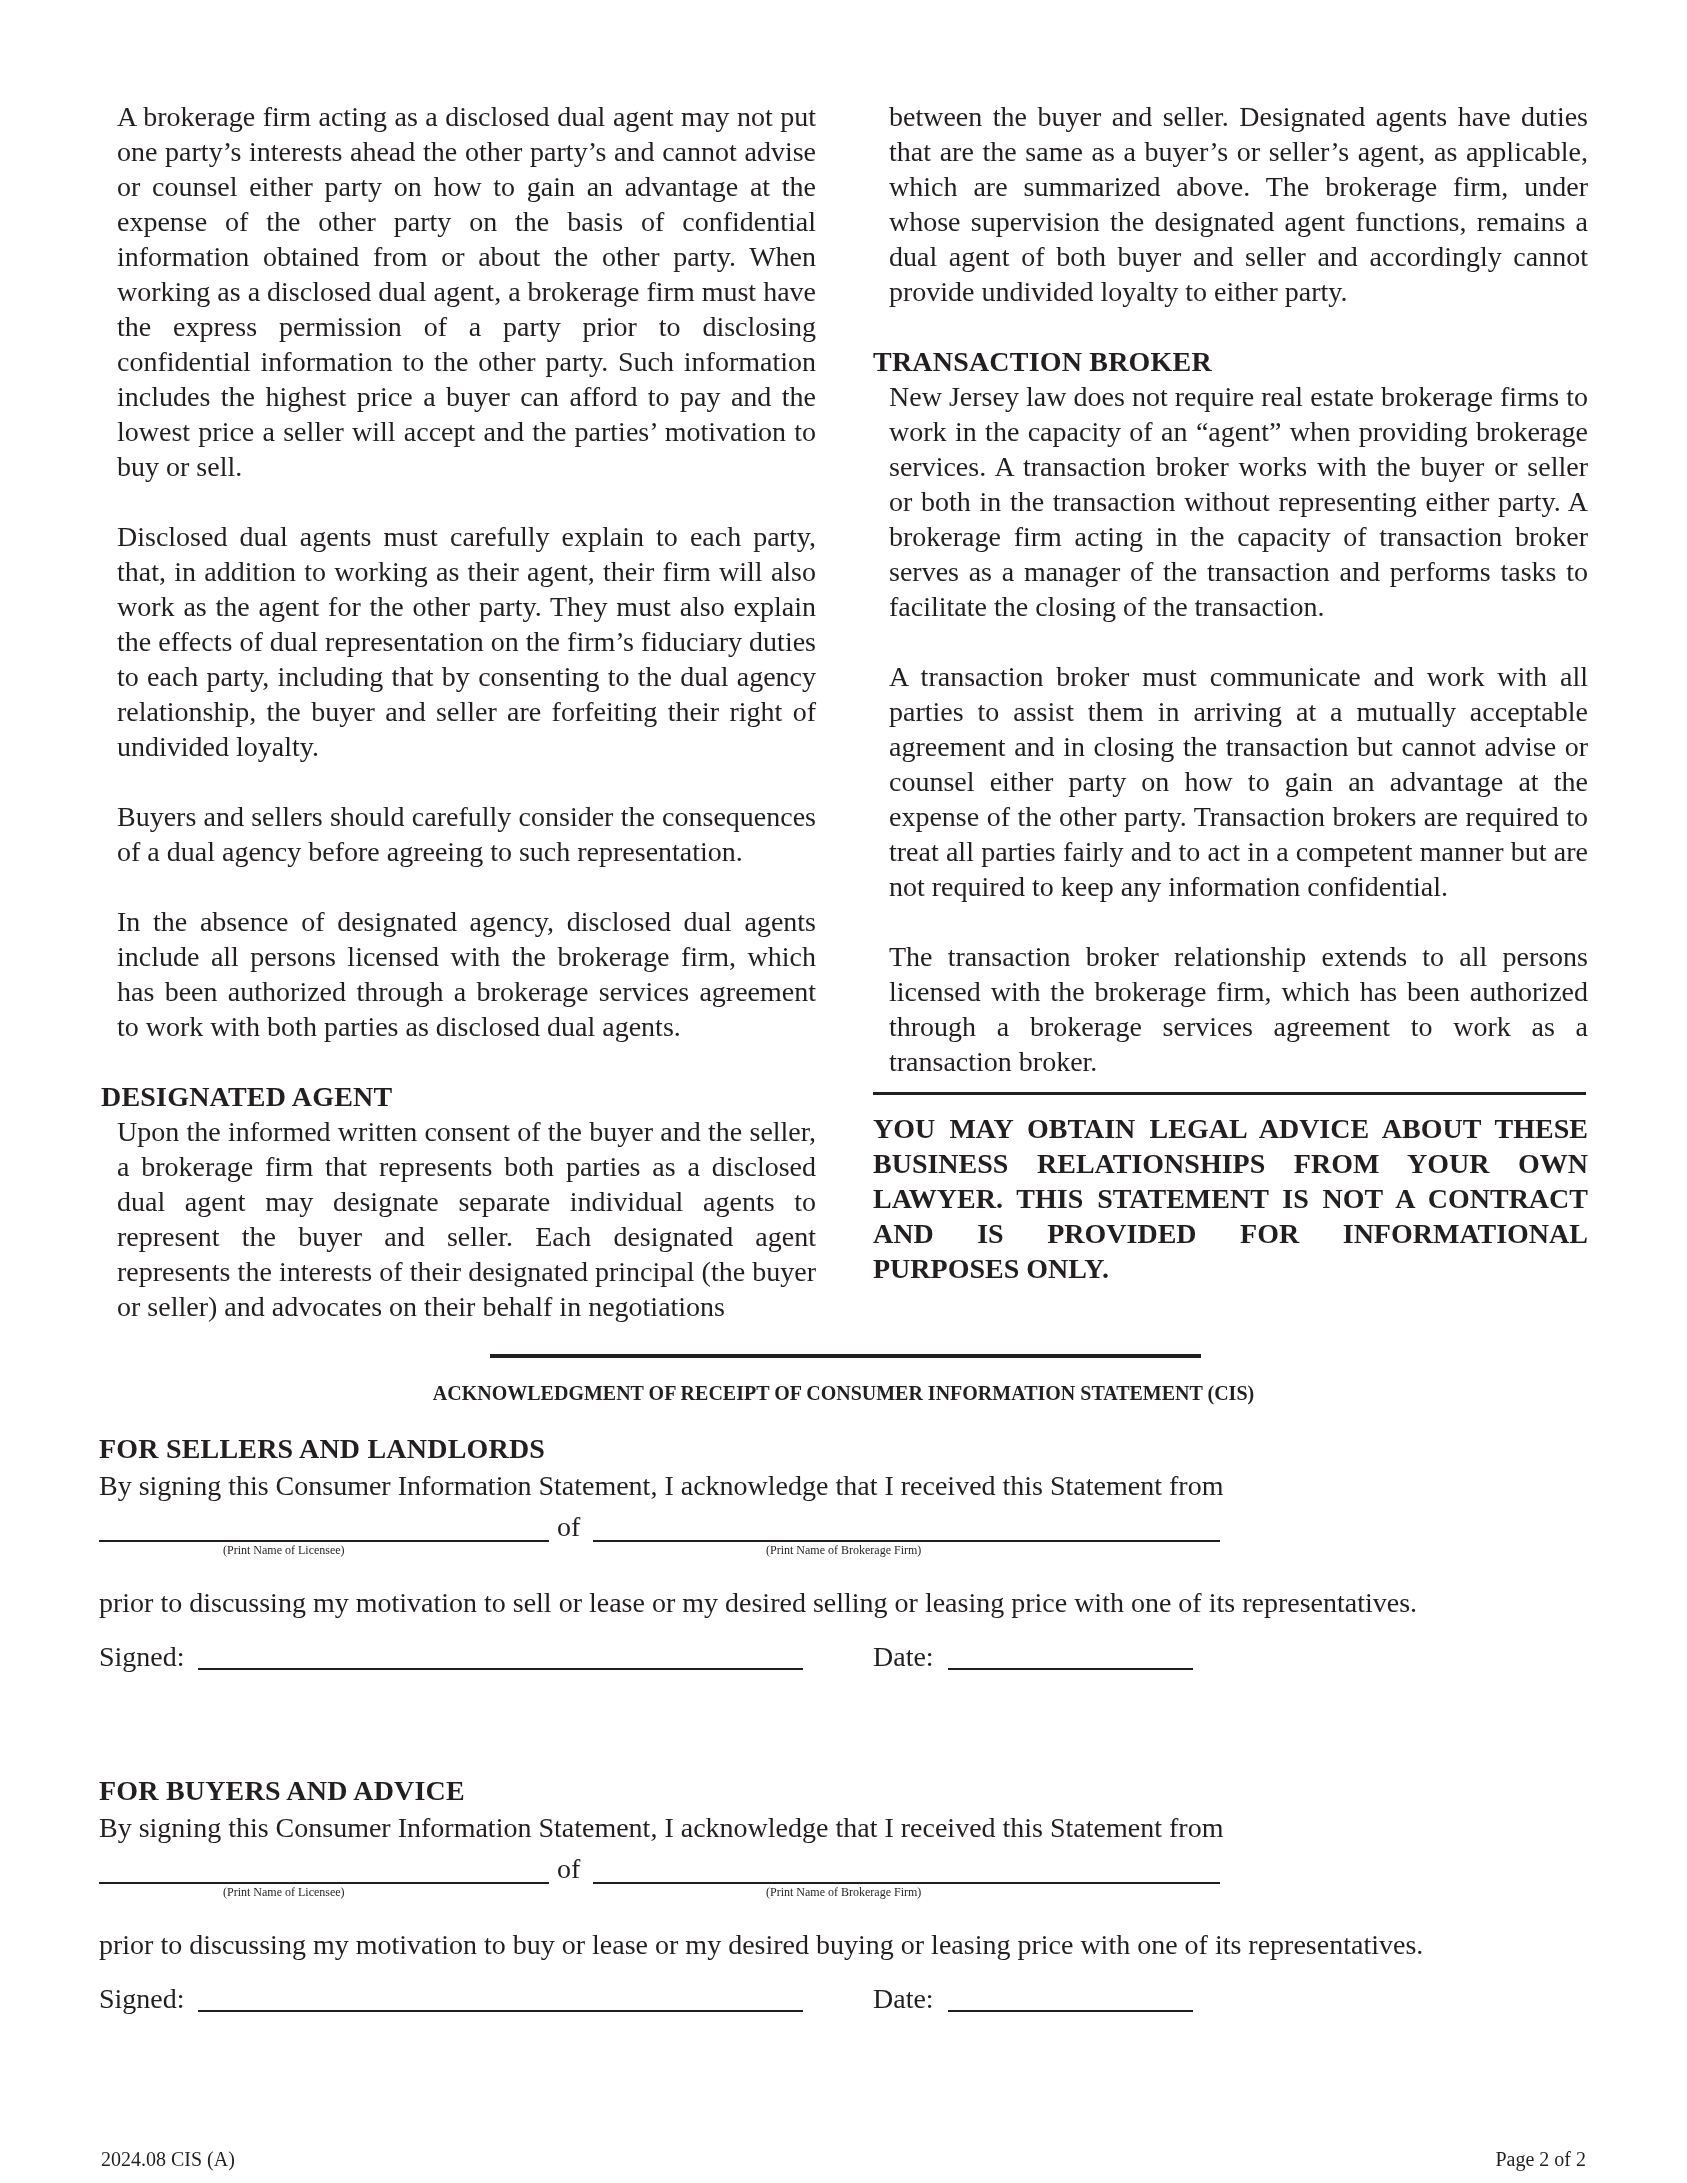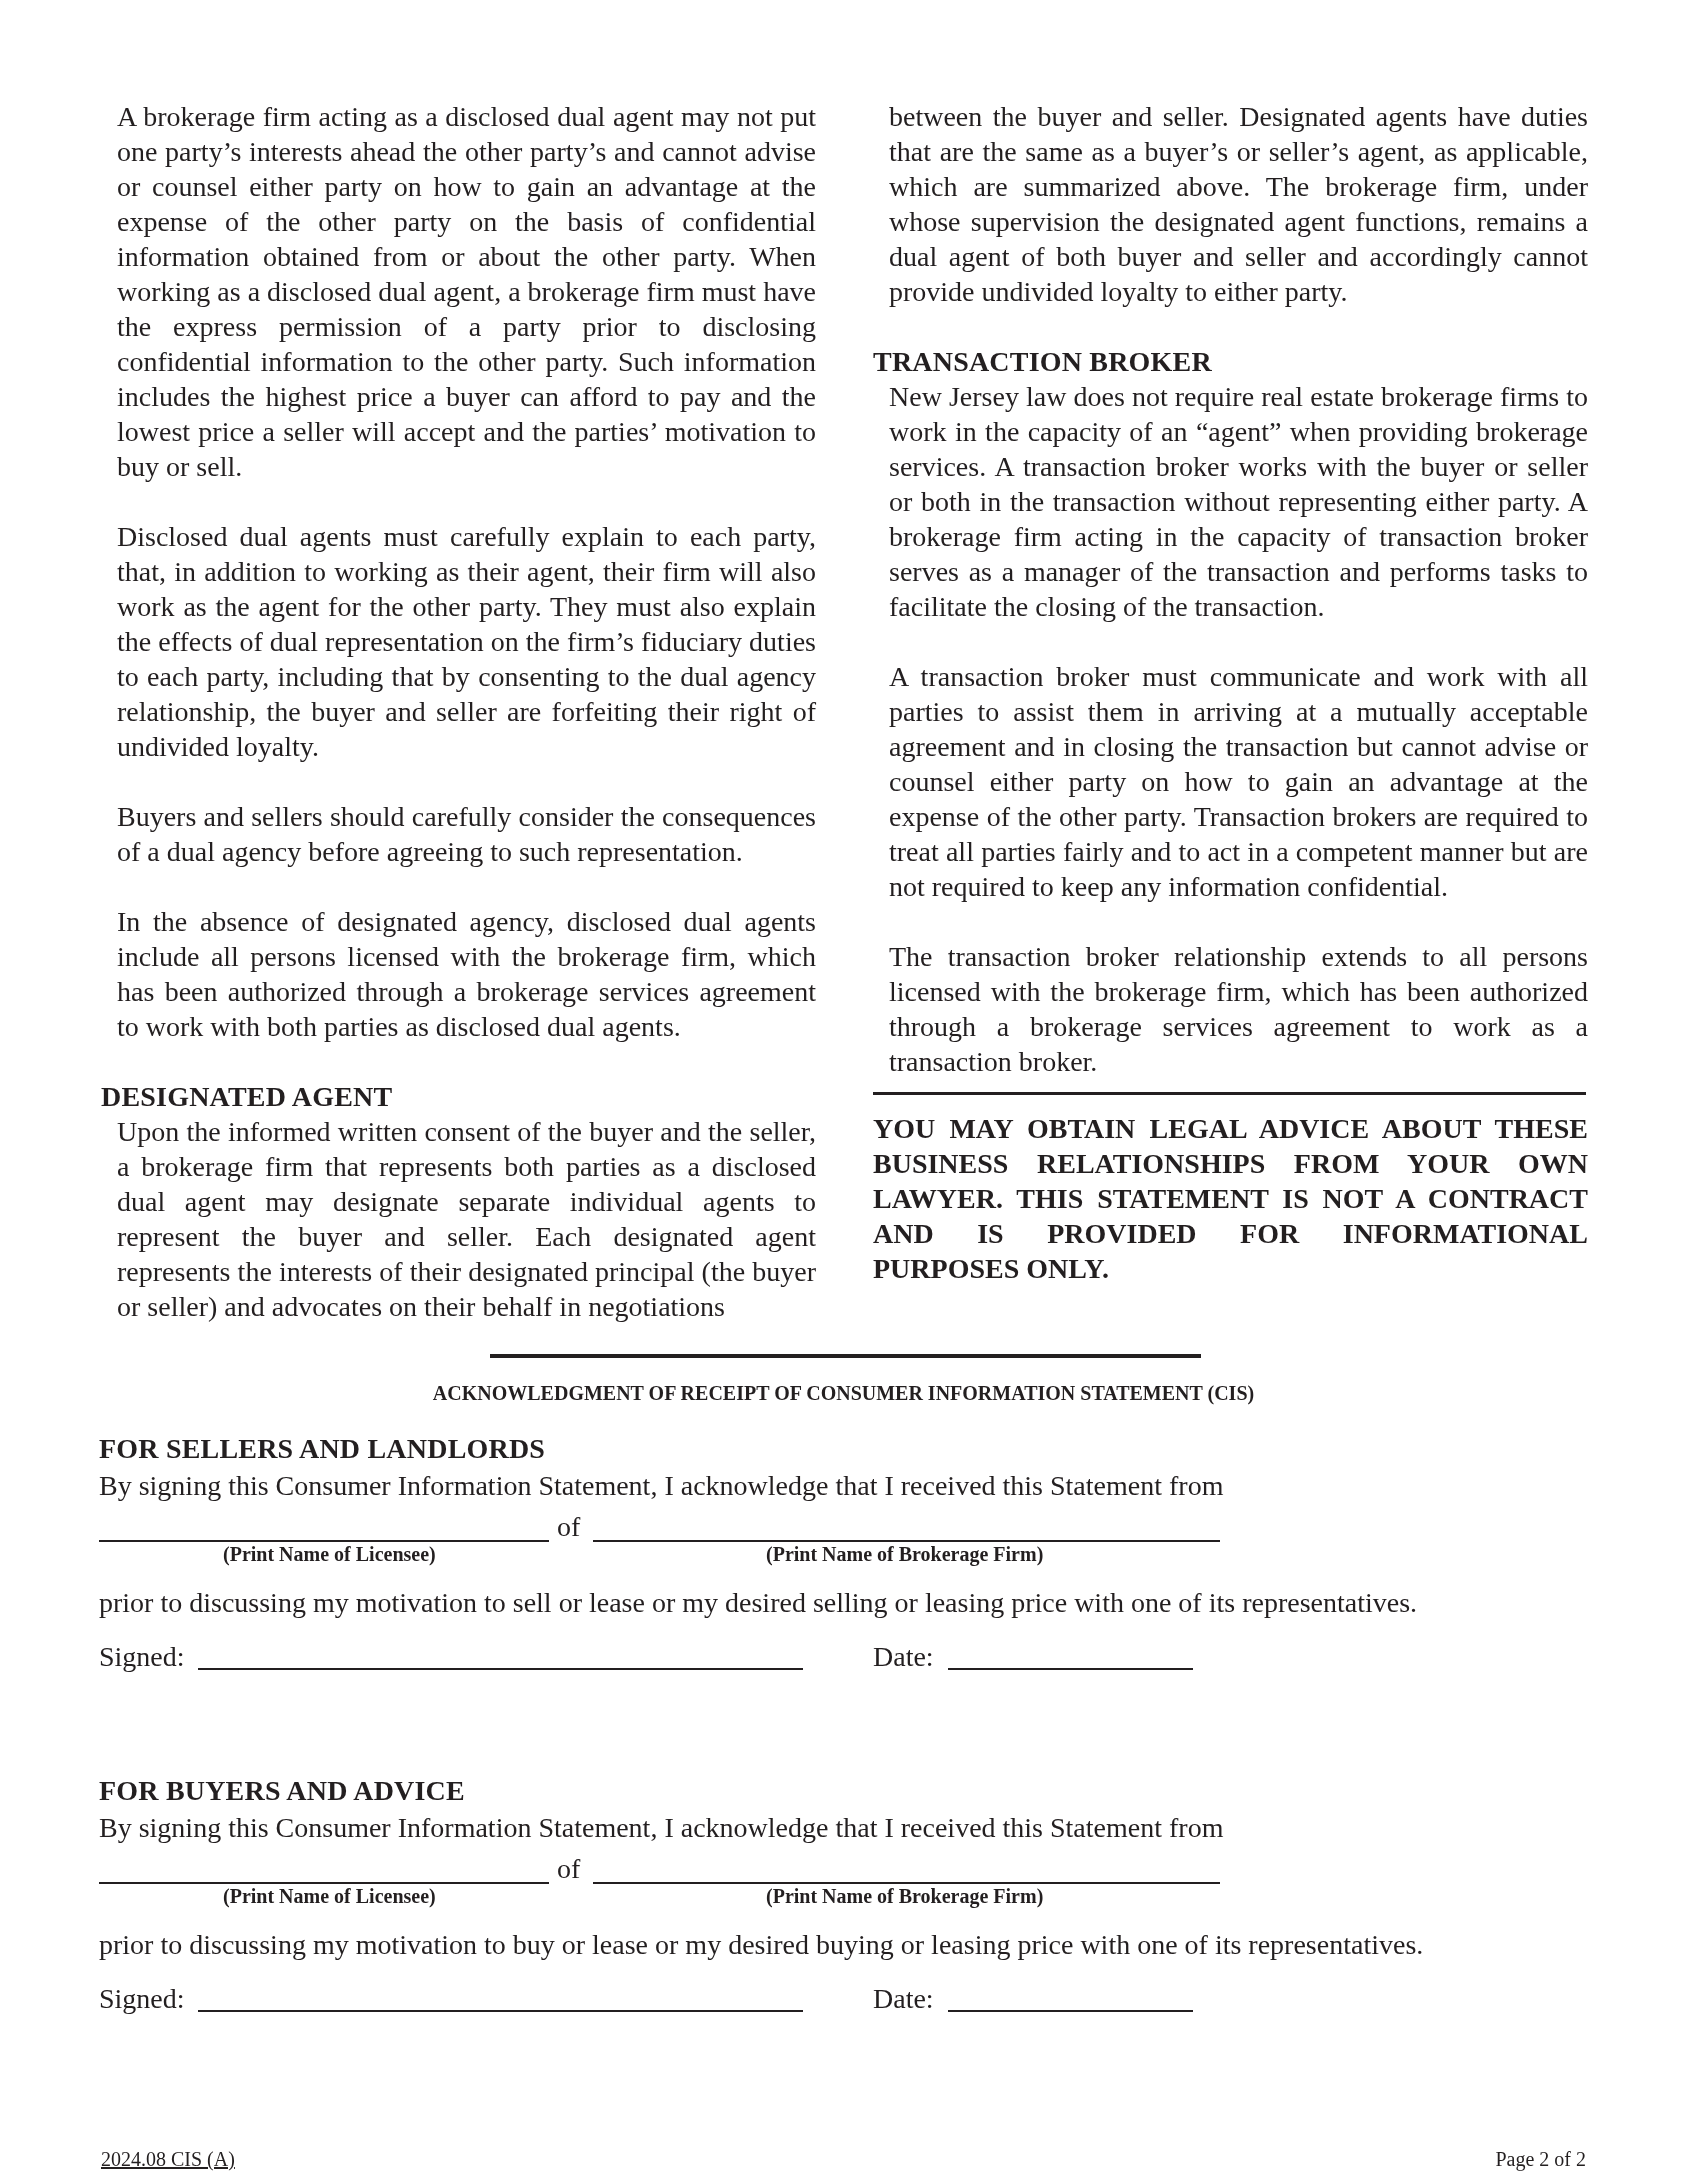--- a/index.html
+++ b/index.html
@@ -16,21 +16,21 @@
   .notice { font-weight: bold; text-align: justify; font-size: 28px; line-height: 35px; }
   .center-rule { position: absolute; left: 490px; top: 1354px; width: 711px; height: 4px; background: #231f20; }
   .ack-title { position: absolute; left: 0; width: 1687px; top: 1373px; text-align: center;
                font-size: 20px; font-weight: bold; line-height: 40px; }
   .section { position: absolute; left: 99px; width: 1522px; font-size: 28px; }
   .section h3 { line-height: 37px; }
   .line { line-height: 37px; }
   .field-row { position: relative; height: 46px; margin-top: 9.3px; }
   .blank { position: absolute; border-bottom: 2px solid #231f20; height: 26.5px; }
   .of { position: absolute; font-size: 28px; }
-  .caption { position: absolute; font-size: 20px; font-weight: bold; }
+  .caption { position: absolute; font-size: 12px; }
   .sig-row { position: relative; height: 40px; }
   .footer { position: absolute; top: 2148px; font-size: 20px; }
 </style>
 </head>
 <body>
 
 <div class="col left">
   <p>A brokerage firm acting as a disclosed dual agent may not put one party’s interests ahead the other party’s and cannot advise or counsel either party on how to gain an advantage at the expense of the other party on the basis of confidential information obtained from or about the other party.  When working as a disclosed dual agent, a brokerage firm must have the express permission of a party prior to disclosing confidential information to the other party. Such information includes the highest price a buyer can afford to pay and the lowest price a seller will accept and the parties’ motivation to buy or sell.</p>
   <p>Disclosed dual agents must carefully explain to each party, that, in addition to working as their agent, their firm will also work as the agent for the other party.  They must also explain the effects of dual representation on the firm’s fiduciary duties to each party, including that by consenting to the dual agency relationship, the buyer and seller are forfeiting their right of undivided loyalty.</p>
   <p>Buyers and sellers should carefully consider the consequences of a dual agency before agreeing to such representation.</p>
@@ -83,15 +83,15 @@
   </div>
   <div class="line" style="margin-top:25px;">prior to discussing my motivation to buy or lease or my desired buying or leasing price with one of its representatives.</div>
   <div class="sig-row" style="margin-top:20px;">
     <span style="position:absolute; left:0; top:0;">Signed:</span>
     <div class="blank" style="left:99px; width:605px; top:0;"></div>
     <span style="position:absolute; left:774px; top:0;">Date:</span>
     <div class="blank" style="left:849px; width:245px; top:0;"></div>
   </div>
 </div>
 
-<div class="footer" style="left:101px;text-decoration:underline;">2024.08 CIS (A)</div>
+<div class="footer" style="left:101px;">2024.08 CIS (A)</div>
 <div class="footer" style="right:101px;">Page 2 of 2</div>
 
 
 </body></html>

